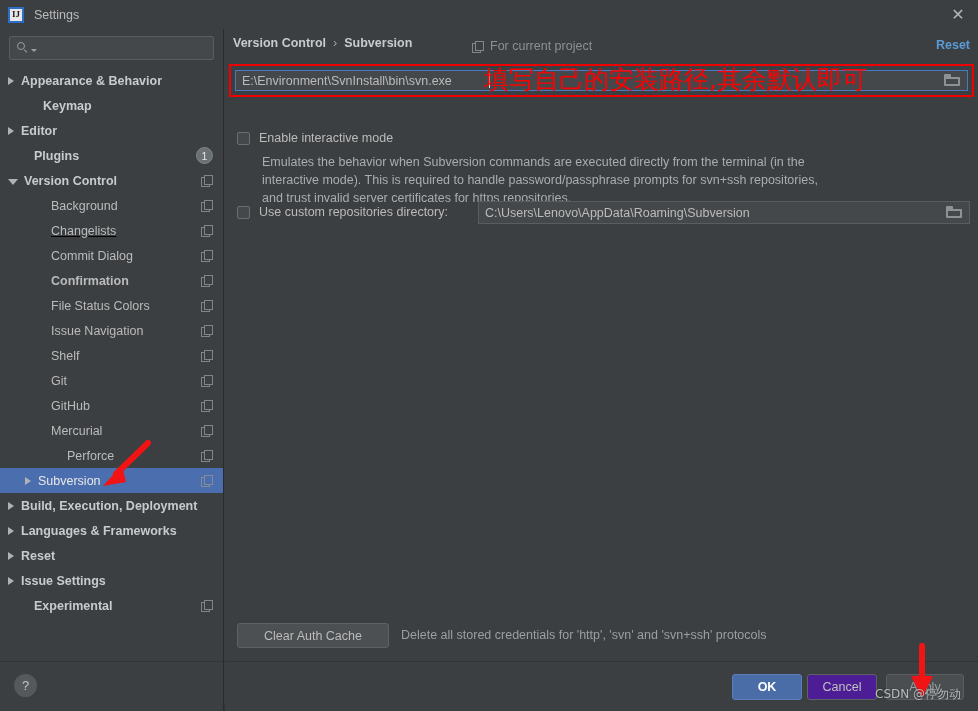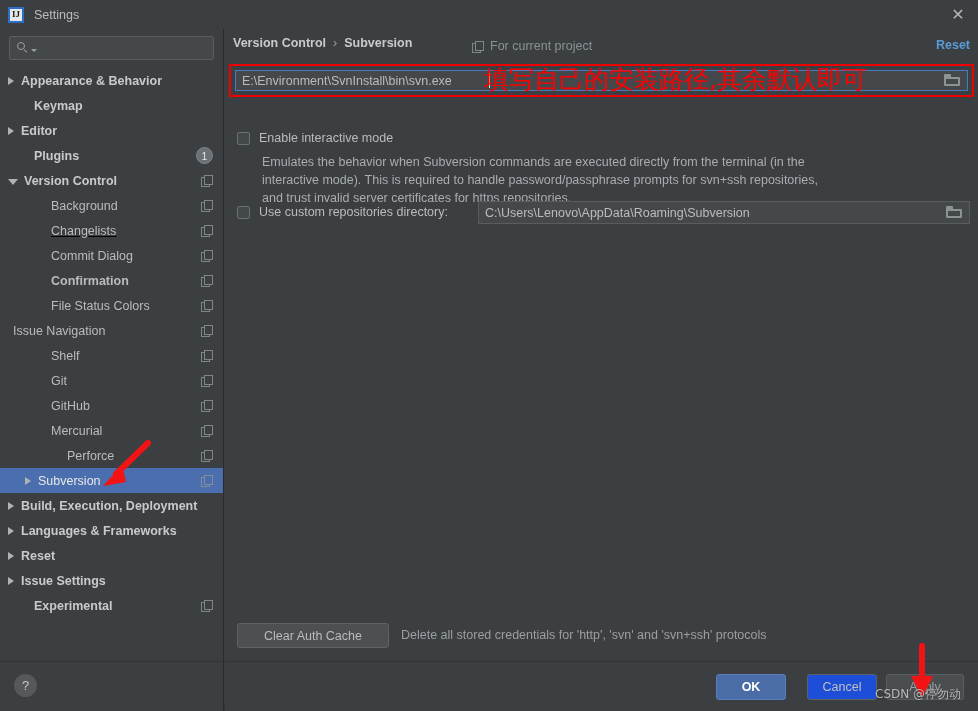--- a/index.html
+++ b/index.html
@@ -386,31 +386,31 @@
   .btn {
     position: absolute;
     top: 12px;
     height: 26px;
     border-radius: 3px;
     font-size: 12.5px;
     display: flex; align-items: center; justify-content: center;
     cursor: pointer;
   }
   .btn-ok {
-    right: 192px;
+    right: 176px;
     width: 70px;
     background: #4a6da7;
     border: 1px solid #5a7ebb;
     color: #ffffff;
     font-weight: bold;
   }
   .btn-cancel {
     right: 101px;
     width: 70px;
-    background: #1d4ed8;
+    background: #4c1d95;
     border: 1px solid #5e6264;
     color: #c0c0c0;
   }
   .btn-apply {
     right: 14px;
     width: 78px;
     background: #4a4e50;
     border: 1px solid #5a5e60;
     color: #9a9ea0;
   }
@@ -459,21 +459,21 @@
         </div>
         <div class="search-caret"></div>
         <input class="search-input" type="text" placeholder="" style="">
       </div>
     </div>
     <div class="tree" id="tree">
         <div class="tree-row" style="padding-left: 8px;">
           <span class="arrow "></span>
           <span class="tree-label bold">Appearance &amp; Behavior</span>
         </div>
-        <div class="tree-row" style="padding-left: 21px;">
+        <div class="tree-row" style="padding-left: 30px;">
           <span class="arrow none"></span>
           <span class="tree-label bold">Keymap</span>
         </div>
         <div class="tree-row" style="padding-left: 8px;">
           <span class="arrow "></span>
           <span class="tree-label bold">Editor</span>
         </div>
         <div class="tree-row" style="padding-left: 21px;">
           <span class="arrow none"></span>
           <span class="tree-label bold">Plugins</span>
@@ -502,21 +502,21 @@
         <div class="tree-row" style="padding-left: 38px; font-weight: bold;">
           <span class="arrow none"></span>
           <span class="tree-label">Confirmation</span>
           <span class="copy-icon"></span>
         </div>
         <div class="tree-row" style="padding-left: 38px;">
           <span class="arrow none"></span>
           <span class="tree-label">File Status Colors</span>
           <span class="copy-icon"></span>
         </div>
-        <div class="tree-row" style="">
+        <div class="tree-row" style="padding-left: 38px;">
           <span class="arrow none"></span>
           <span class="tree-label">Issue Navigation</span>
           <span class="copy-icon"></span>
         </div>
         <div class="tree-row" style="padding-left: 38px;">
           <span class="arrow none"></span>
           <span class="tree-label">Shelf</span>
           <span class="copy-icon"></span>
         </div>
         <div class="tree-row" style="padding-left: 38px;">

